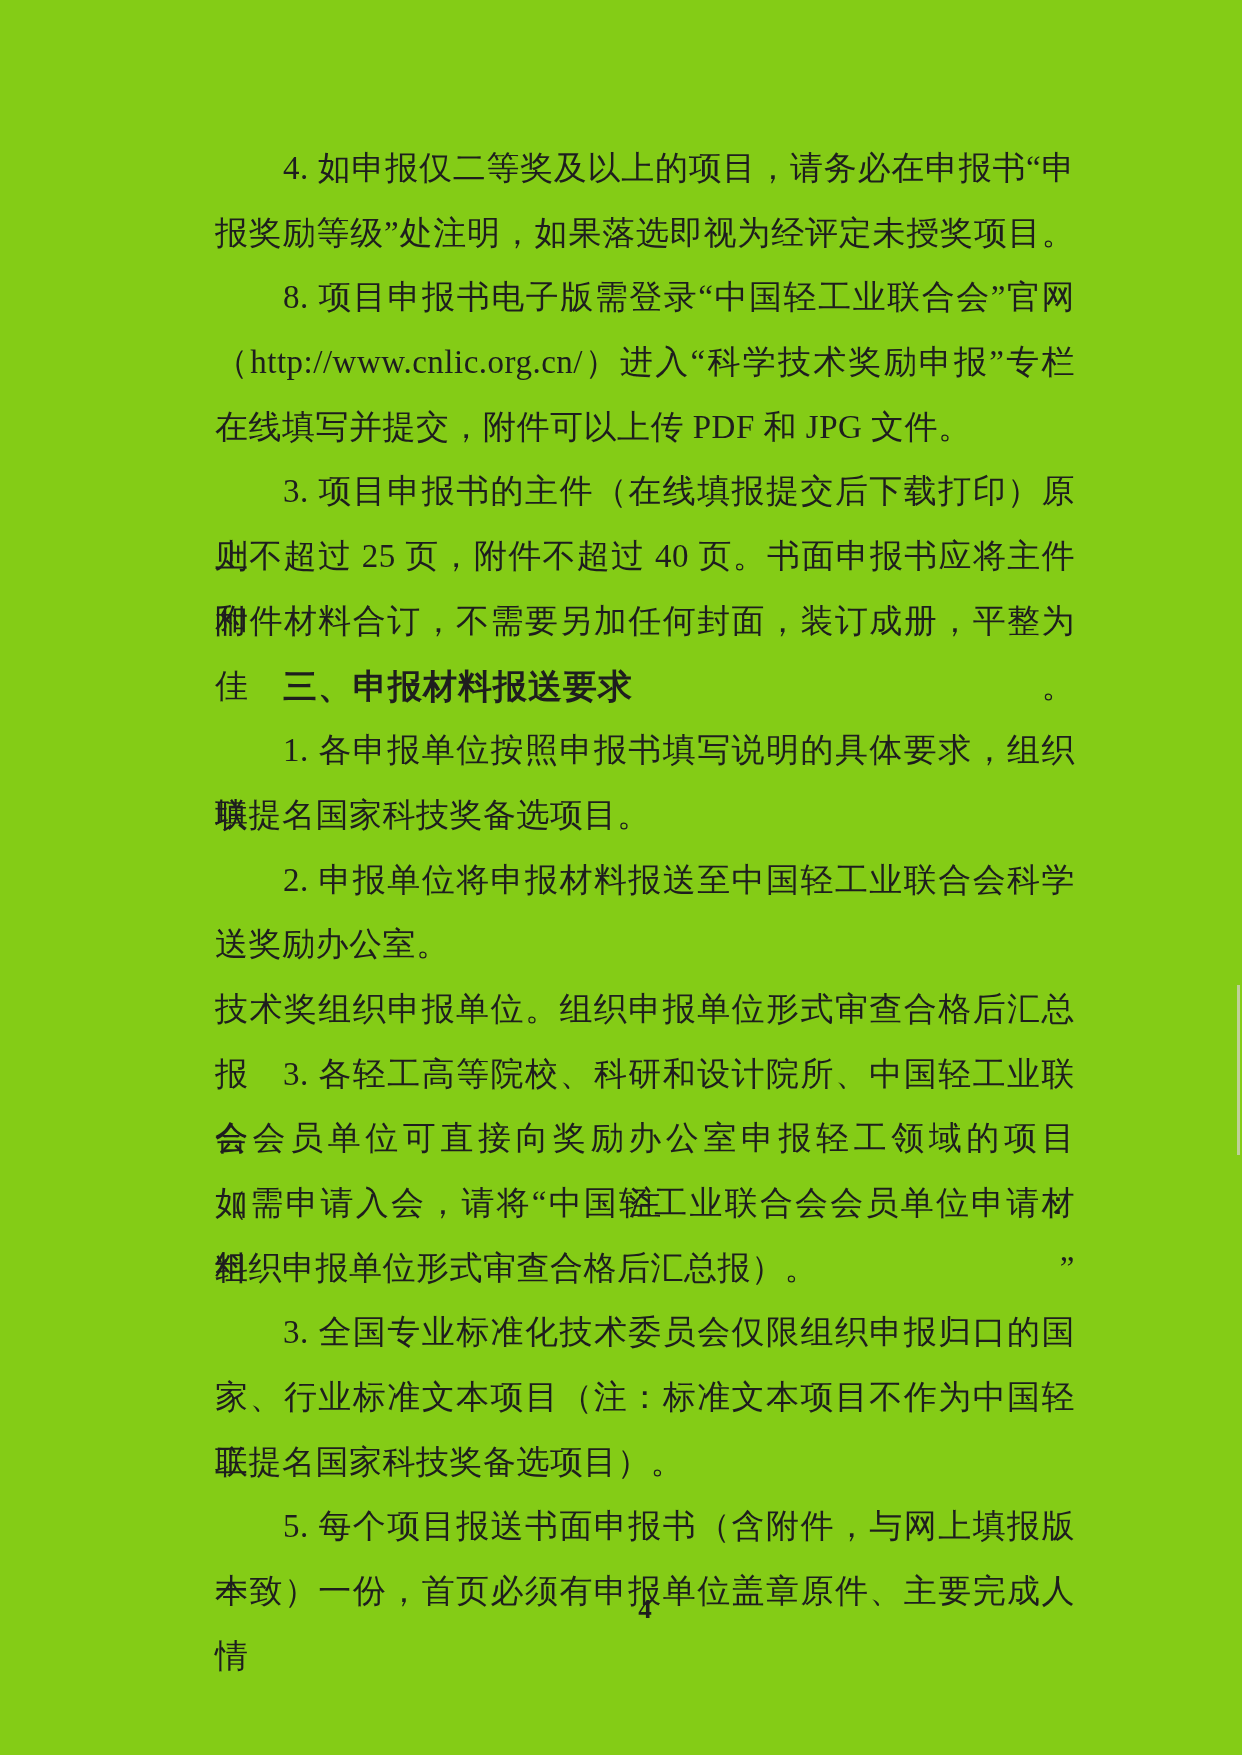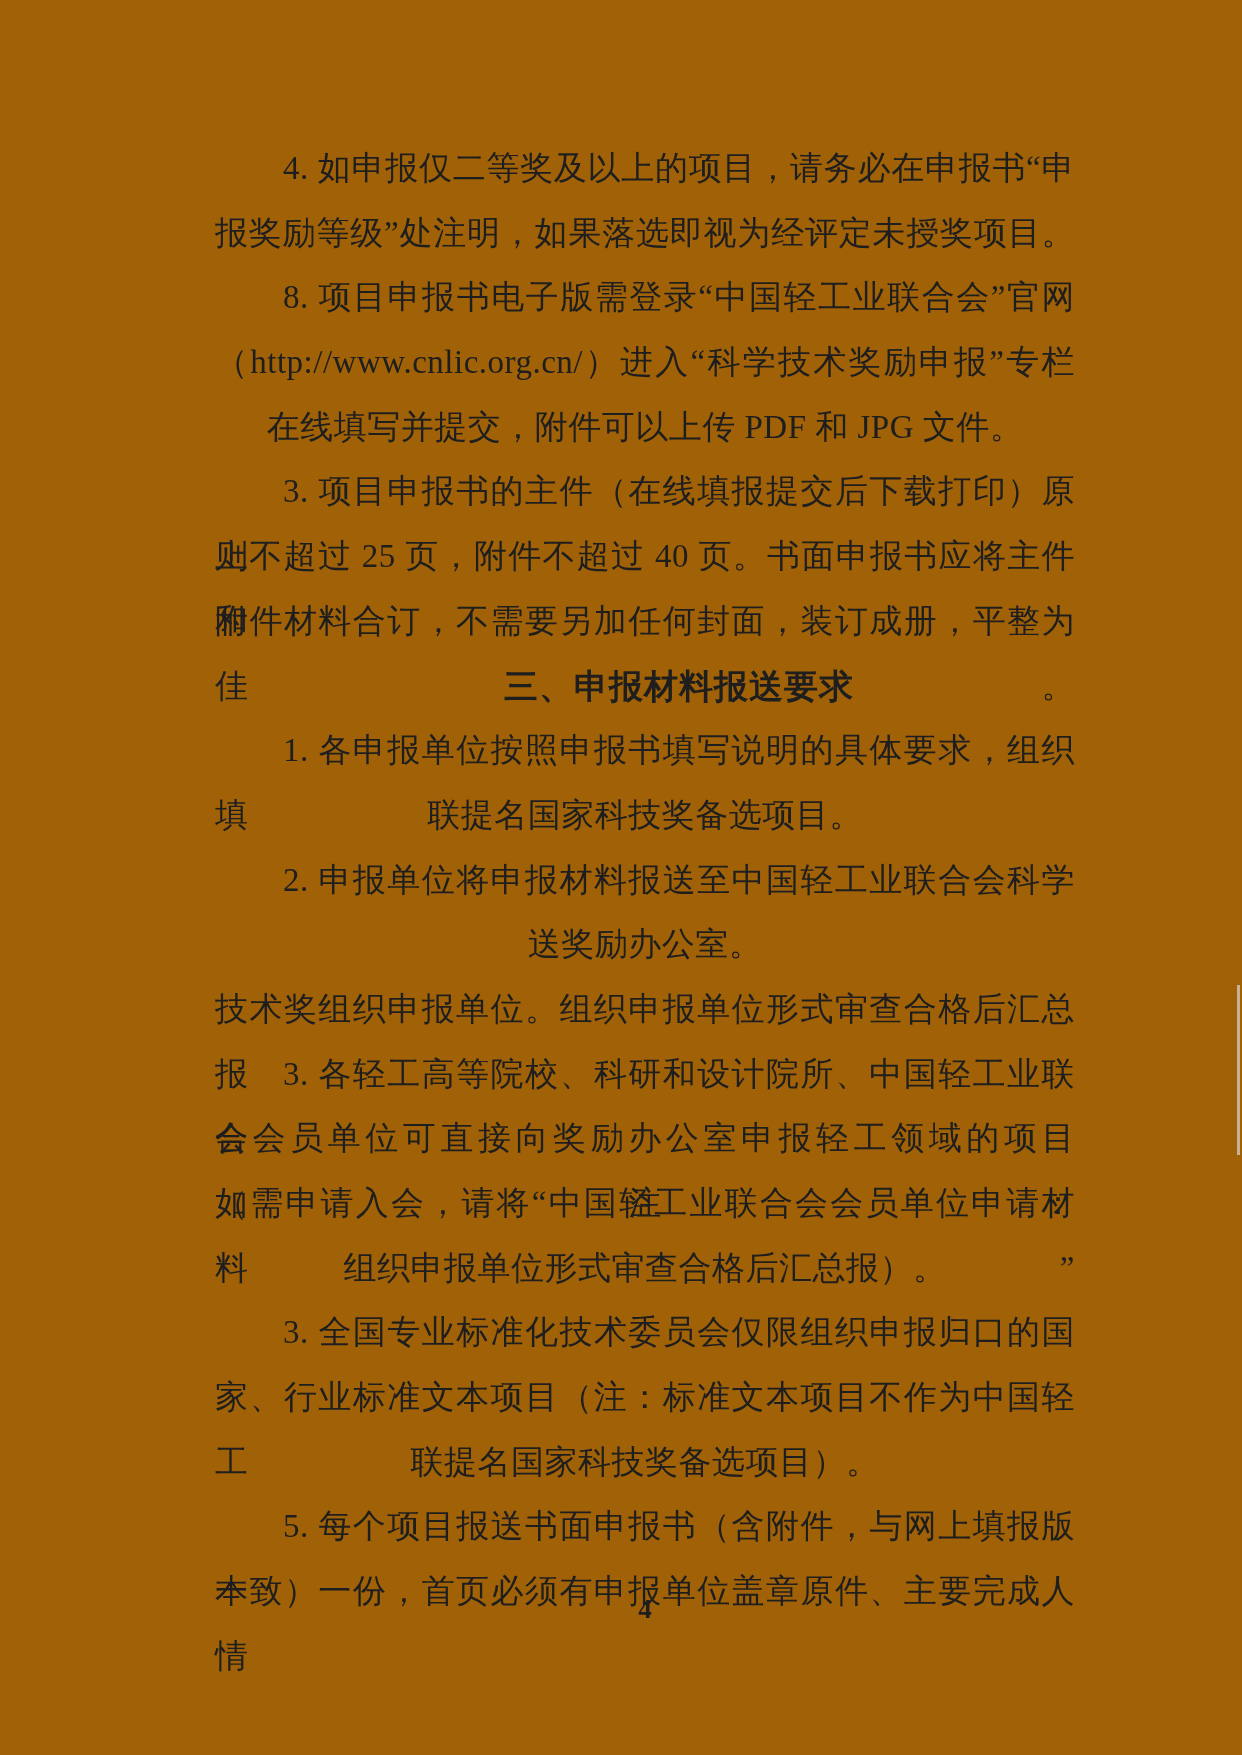--- a/index.html
+++ b/index.html
@@ -5,37 +5,36 @@
   html, body {
     margin: 0;
     padding: 0;
     background: #e9e9e9;
   }
   .page {
     position: relative;
     width: 1242px;
     height: 1755px;
     margin: 0 auto;
-    background: #a16207;
+    background: #84cc16;
     overflow: hidden;
   }
   .content {
     position: absolute;
     left: 215px;
     top: 136px;
     width: 860px;
     color: #1e1e1e;
   }
   .line {
     font-family: "Liberation Serif", "DejaVu Serif", serif;
     font-size: 33px;
     line-height: 64.7px;
     height: 64.7px;
     letter-spacing: 0.5px;
-    text-align: center;
   }
   .indent {
     text-indent: 68px;
   }
   .justify {
     text-align: justify;
     text-align-last: justify;
   }
   .heading {
     font-family: "Liberation Sans", "DejaVu Sans", sans-serif;

